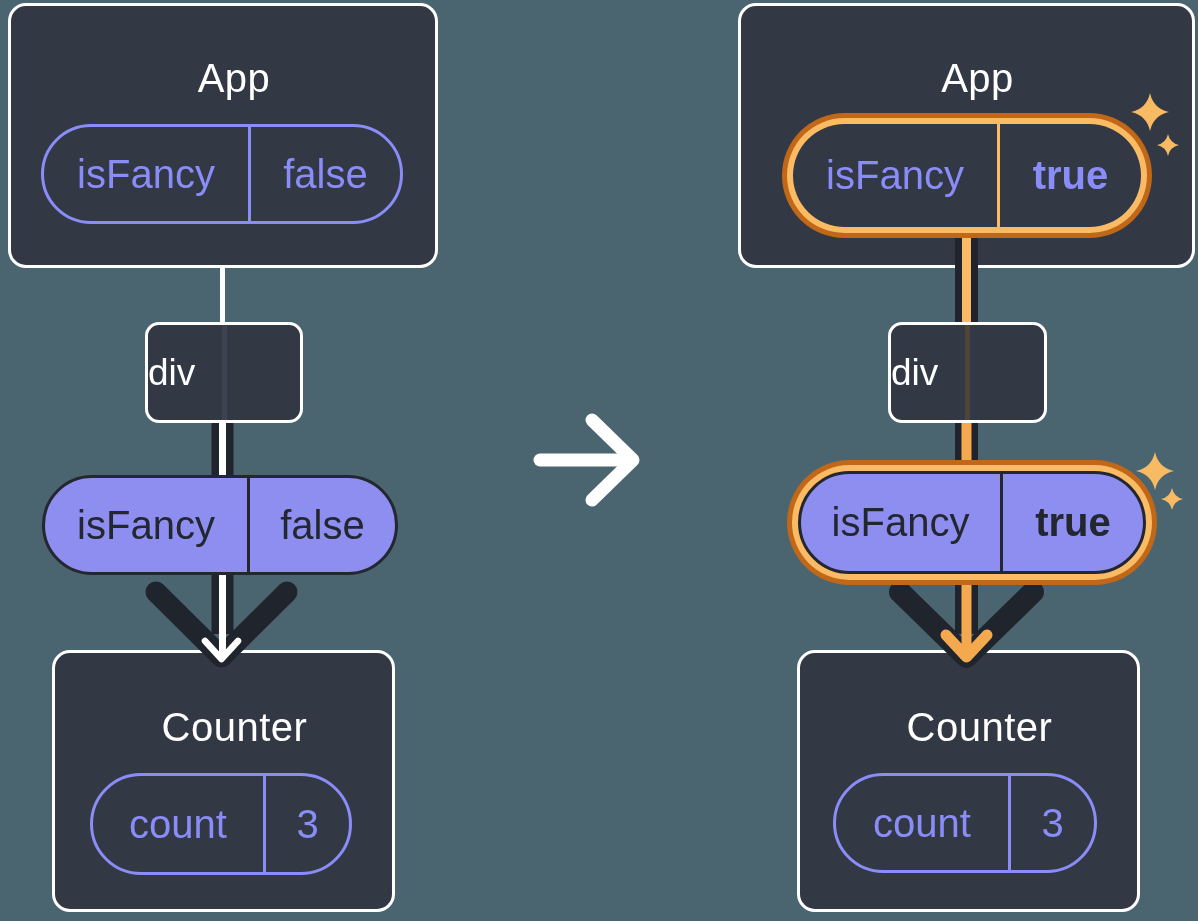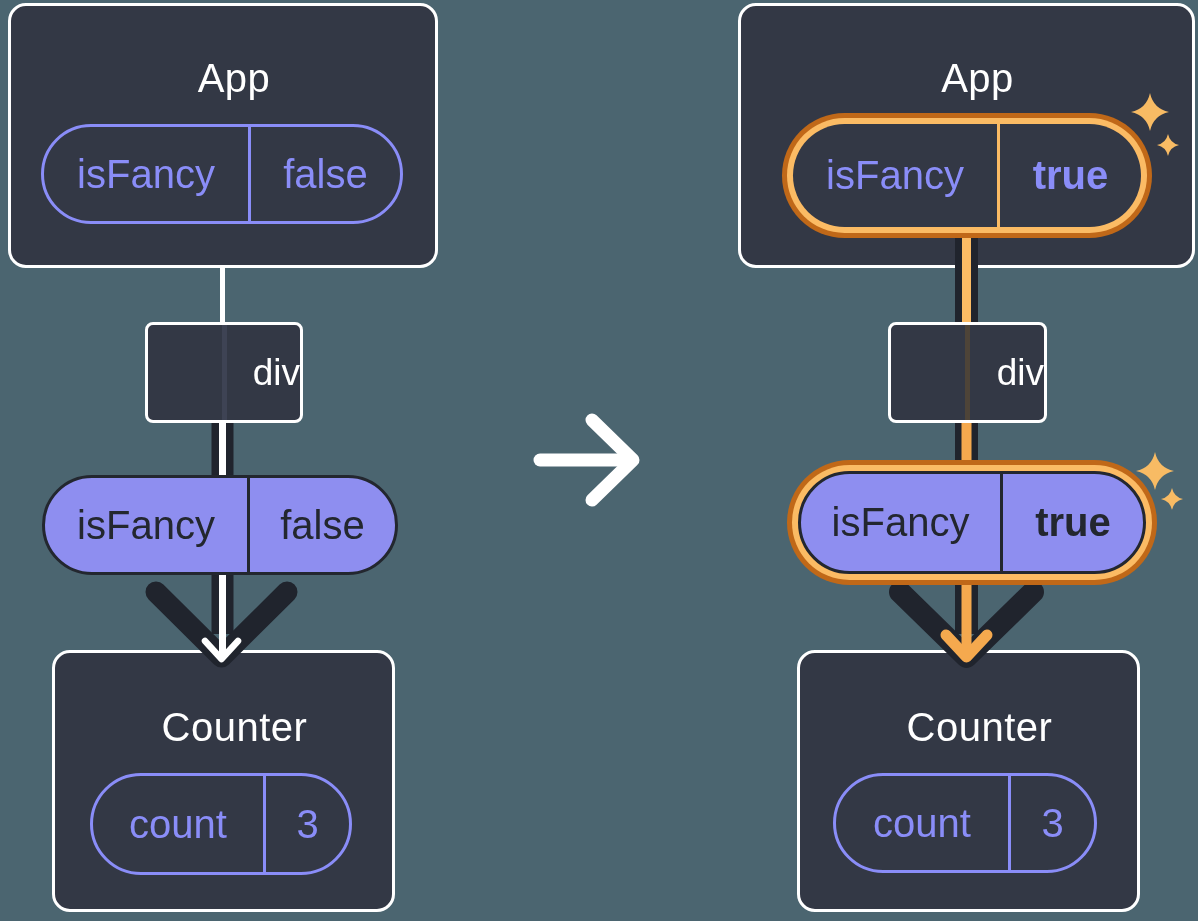--- a/index.html
+++ b/index.html
@@ -14,21 +14,21 @@
     position:absolute;background:#333845;border:3.5px solid #FFFFFF;
     border-radius:18px;z-index:0;color:#FFFFFF;text-align:center;padding-left:22px;
   }
   .cbox .title{font-size:40px;font-weight:500;letter-spacing:.5px;color:#FFFFFF;}
   .app-left   {left:8px;  top:3px;  width:430px;height:265px;padding-top:50px;}
   .app-right  {left:738px;top:3px;  width:457px;height:265px;padding-top:50px;}
   .counter-left {left:52px; top:650px;width:343px;height:262px;padding-top:52px;}
   .counter-right{left:797px;top:650px;width:343px;height:262px;padding-top:52px;}
   .div-left, .div-right{
     position:absolute;z-index:2;background:#333845;border:3.5px solid #FFFFFF;
-    border-radius:8px;display:flex;align-items:center;justify-content:flex-end;
+    border-radius:14px;display:flex;align-items:center;justify-content:flex-start;
   }
   .div-left {left:145px;top:322px;width:158px;height:101px;}
   .div-right{left:888px;top:322px;width:159px;height:101px;}
   .div-left .thru, .div-right .thru{
     position:absolute;top:0;bottom:0;left:50%;width:5px;margin-left:-2.5px;
   }
   .div-left .thru{background:#3E4354;}
   .div-right .thru{background:#4E4438;}
   .div-label{position:relative;font-size:37px;font-weight:500;color:#FFFFFF;}
   

